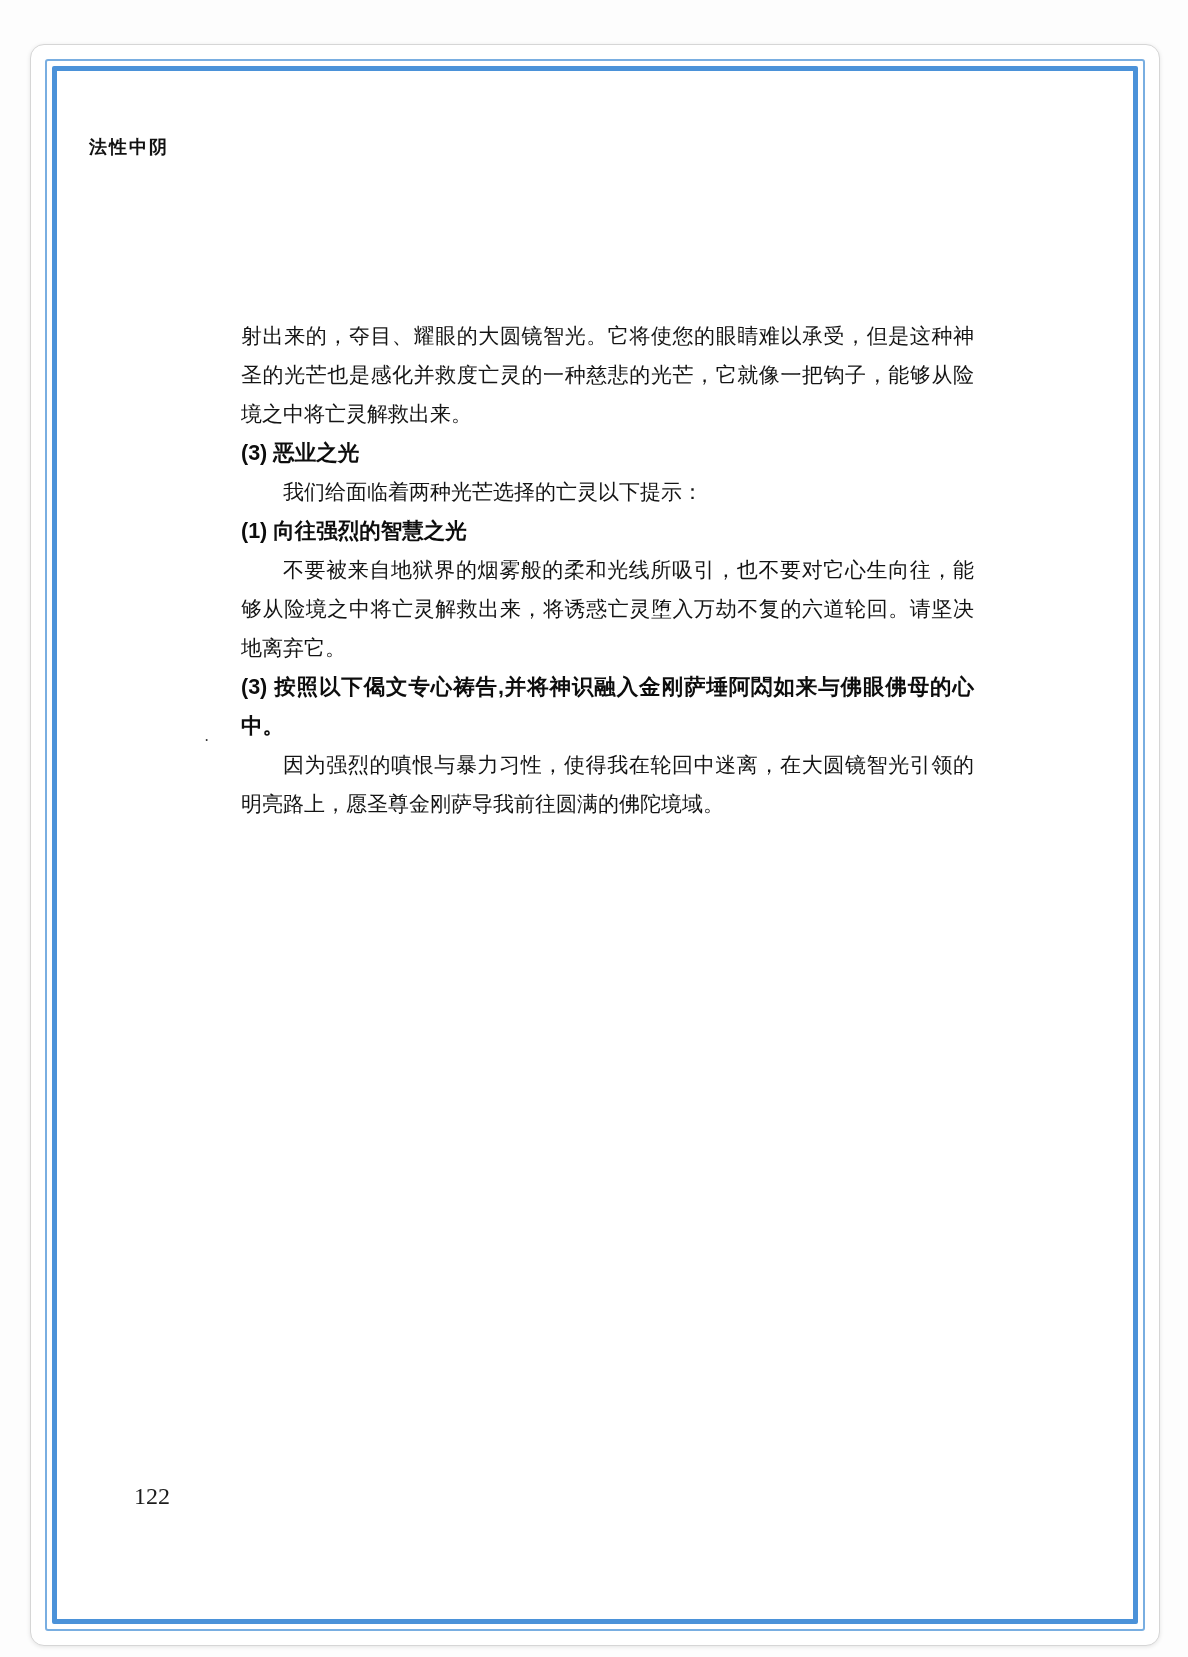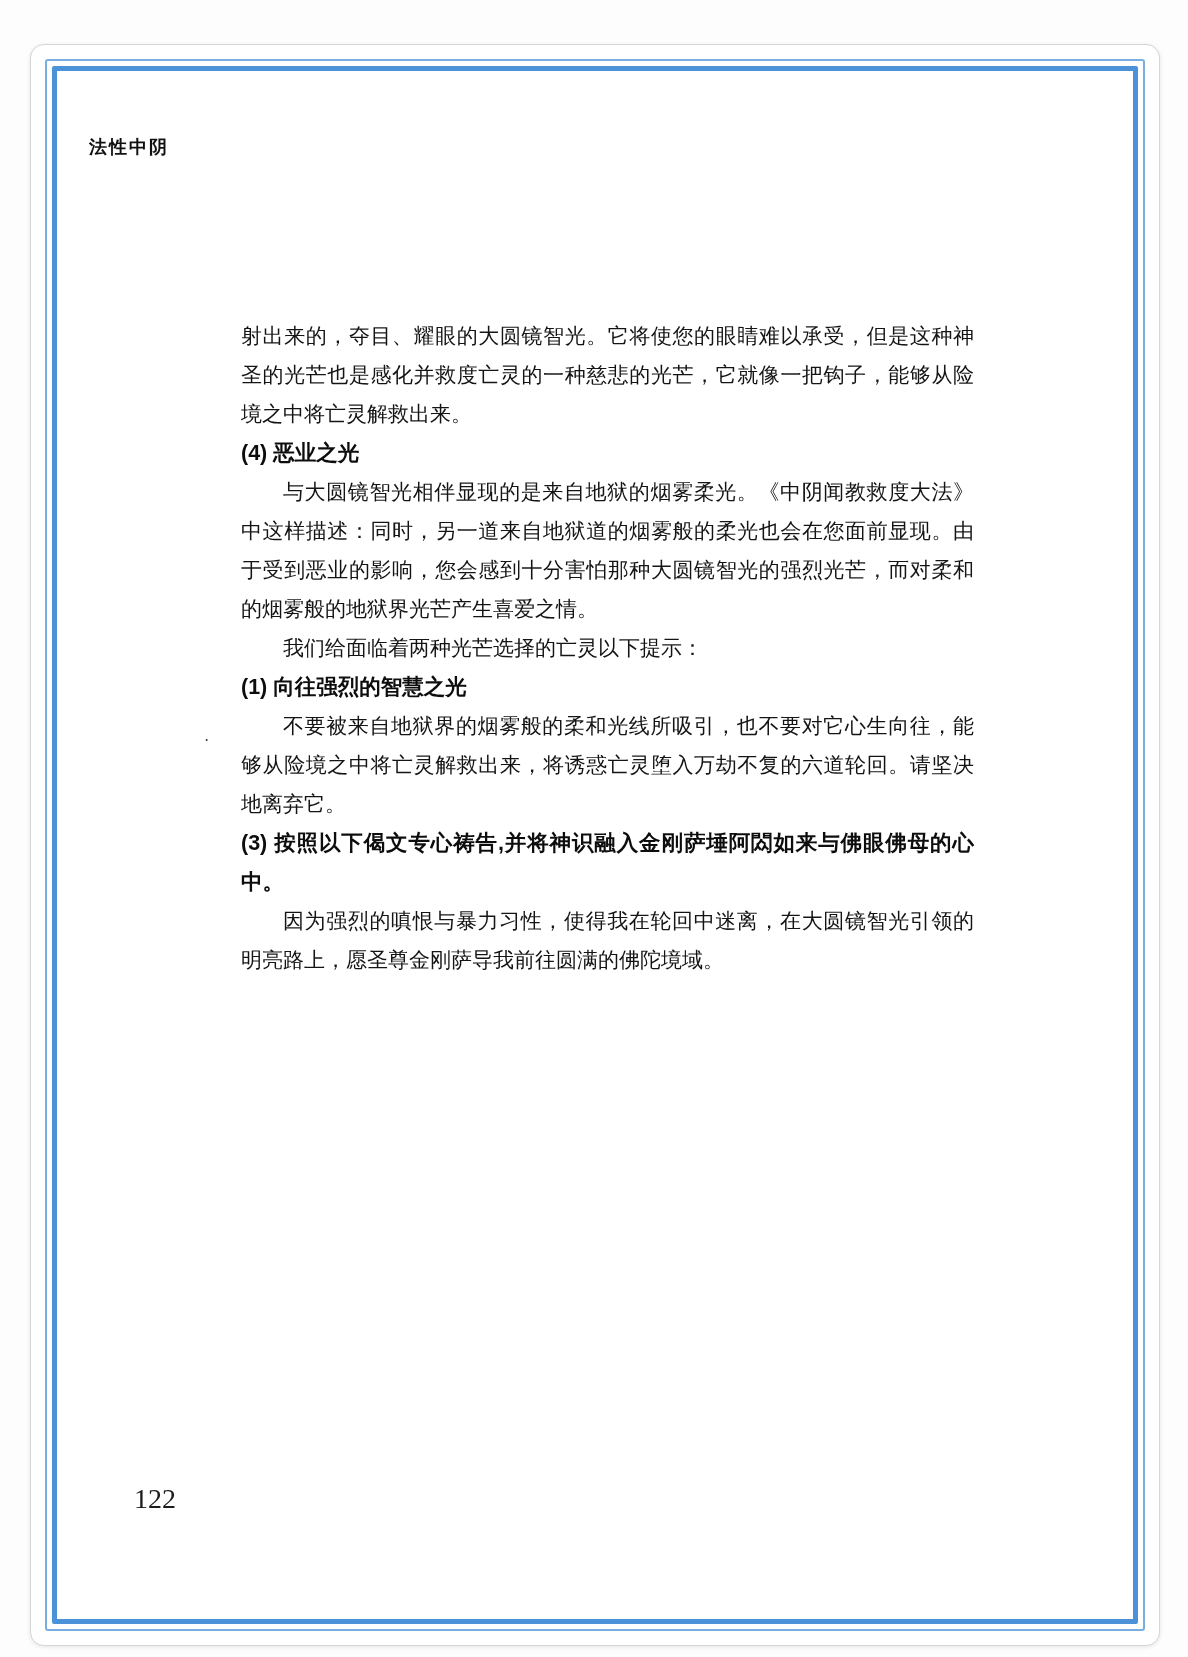--- a/index.html
+++ b/index.html
@@ -101,40 +101,39 @@
     top: 688px;
     font-size: 16px;
     line-height: 16px;
     color: #333;
   }
   .folio {
     position: absolute;
     left: 103px;
     top: 1438px;
     font-family: "Liberation Serif", serif;
-    font-size: 28px;
+    font-size: 24px;
     color: #1c1c1c;
   }
 </style>
 </head>
 <body>
 
 <div class="stage">
   <div class="card">
     <div class="frame-outer"></div>
     <div class="frame-inner"></div>
 
     <div class="running-head">法性中阴</div>
 
     <div class="content">
       <p class="body-p no-indent">射出来的，夺目、耀眼的大圆镜智光。它将使您的眼睛难以承受，但是这种神圣的光芒也是感化并救度亡灵的一种慈悲的光芒，它就像一把钩子，能够从险境之中将亡灵解救出来。</p>
 
-      <h3 class="hd">(4) 恶业之光</h3>
+      <h3 class="hd">(3) 恶业之光</h3>
 
-      <p class="body-p">与大圆镜智光相伴显现的是来自地狱的烟雾柔光。《中阴闻教救度大法》中这样描述：同时，另一道来自地狱道的烟雾般的柔光也会在您面前显现。由于受到恶业的影响，您会感到十分害怕那种大圆镜智光的强烈光芒，而对柔和的烟雾般的地狱界光芒产生喜爱之情。</p>
 
 
       <p class="body-p">我们给面临着两种光芒选择的亡灵以下提示：</p>
 
       <h3 class="hd">(1) 向往强烈的智慧之光</h3>
 
 
 
       <p class="body-p">不要被来自地狱界的烟雾般的柔和光线所吸引，也不要对它心生向往，能够从险境之中将亡灵解救出来，将诱惑亡灵堕入万劫不复的六道轮回。请坚决地离弃它。</p>
 

